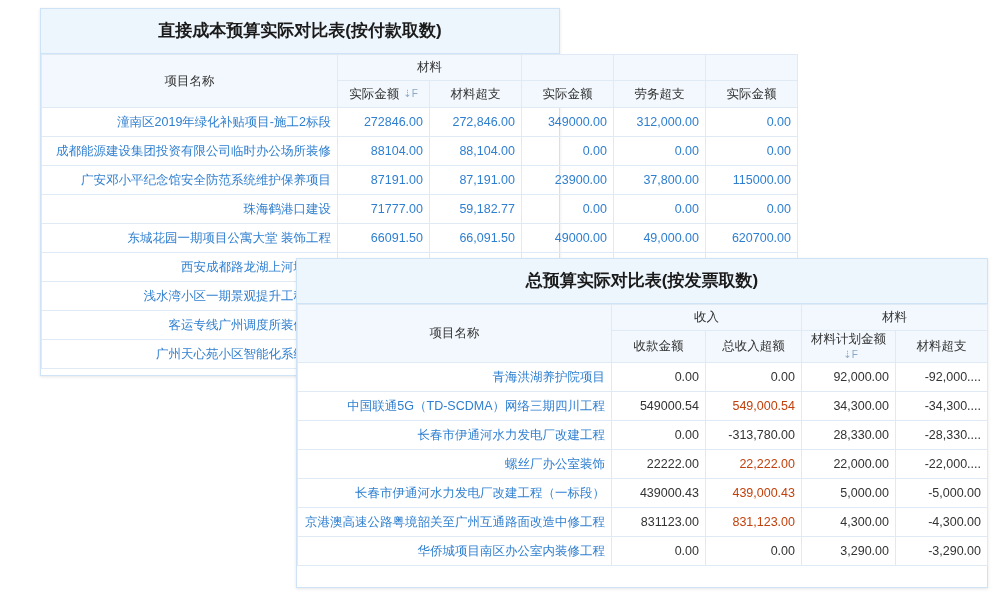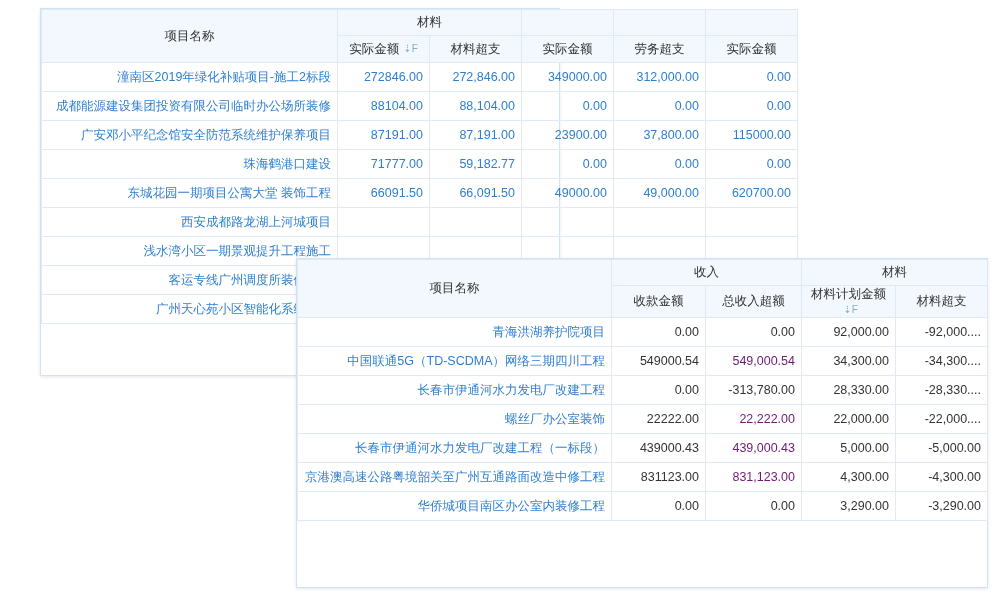--- a/index.html
+++ b/index.html
@@ -70,21 +70,21 @@
   td.name {
     text-align: left;
     color: #2f7fd0;
   }
   td.name.center {
   }
   td.num {
     color: #2f7fd0;
   }
   td.num.red {
-    color: #701a75;
+    color: #c2410c;
   }
   td.num.dark {
     color: #333333;
   }
   .sort-icon {
     display: inline-block;
     margin-left: 4px;
     font-size: 10px;
     color: #8aa9c6;
     transform: translateY(-1px);
@@ -107,20 +107,21 @@
     height: 330px;
     z-index: 5;
   }
 </style>
 </head>
 <body>
 
 <div id="root">
 
   <div class="panel" id="panelA">
+    <div class="panel-title">直接成本预算实际对比表(按付款取数)</div>
     <div class="body">
       <table class="grid">
         <colgroup>
           <col style="width:296px">
           <col style="width:92px">
           <col style="width:92px">
           <col style="width:92px">
           <col style="width:92px">
           <col style="width:92px">
         </colgroup>
@@ -214,20 +215,21 @@
             <td class="num"></td>
             <td class="num"></td>
             <td class="num"></td>
           </tr>
         </tbody>
       </table>
     </div>
   </div>
 
   <div class="panel" id="panelB">
+    <div class="panel-title">总预算实际对比表(按发票取数)</div>
     <div class="body">
       <table class="grid">
         <colgroup>
           <col style="width:314px">
           <col style="width:94px">
           <col style="width:96px">
           <col style="width:94px">
           <col style="width:92px">
         </colgroup>
         <thead>

